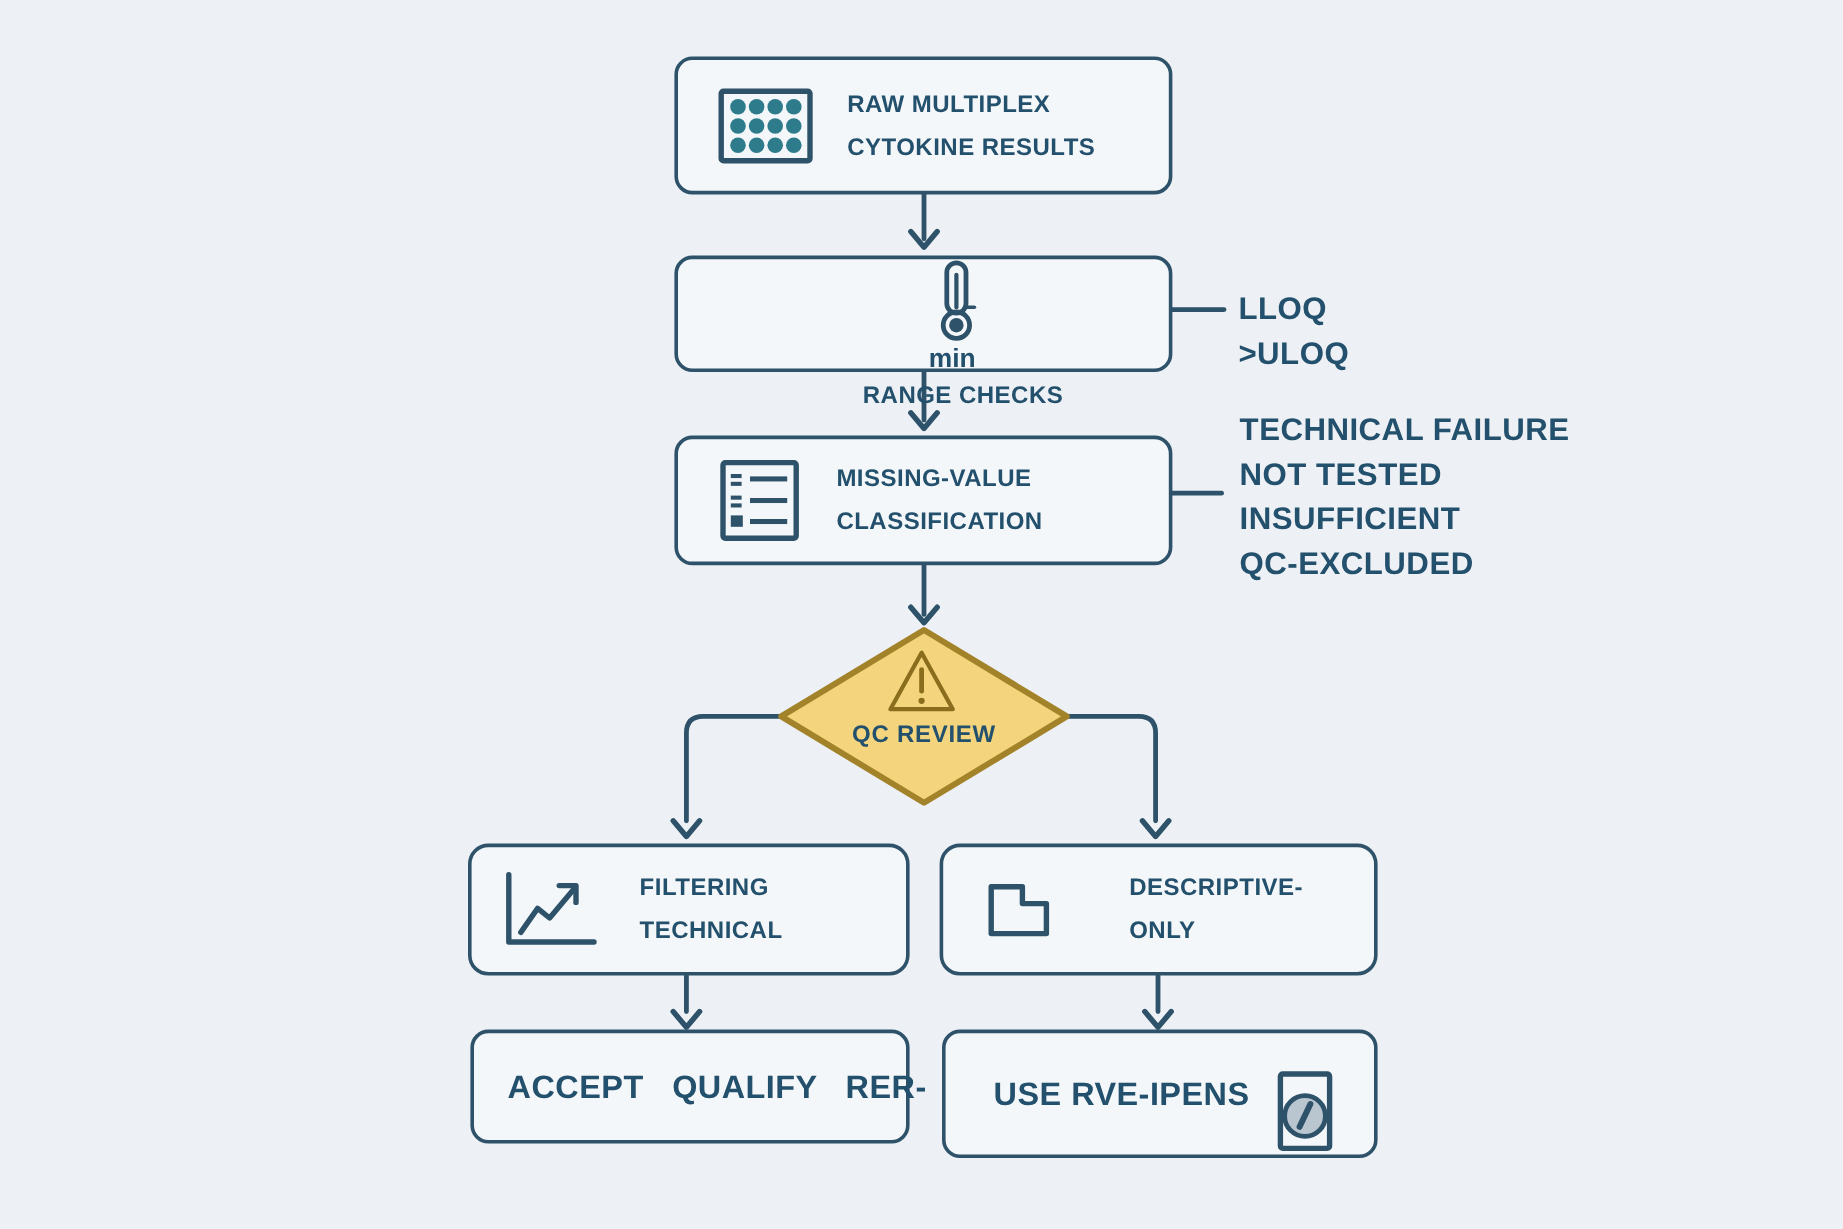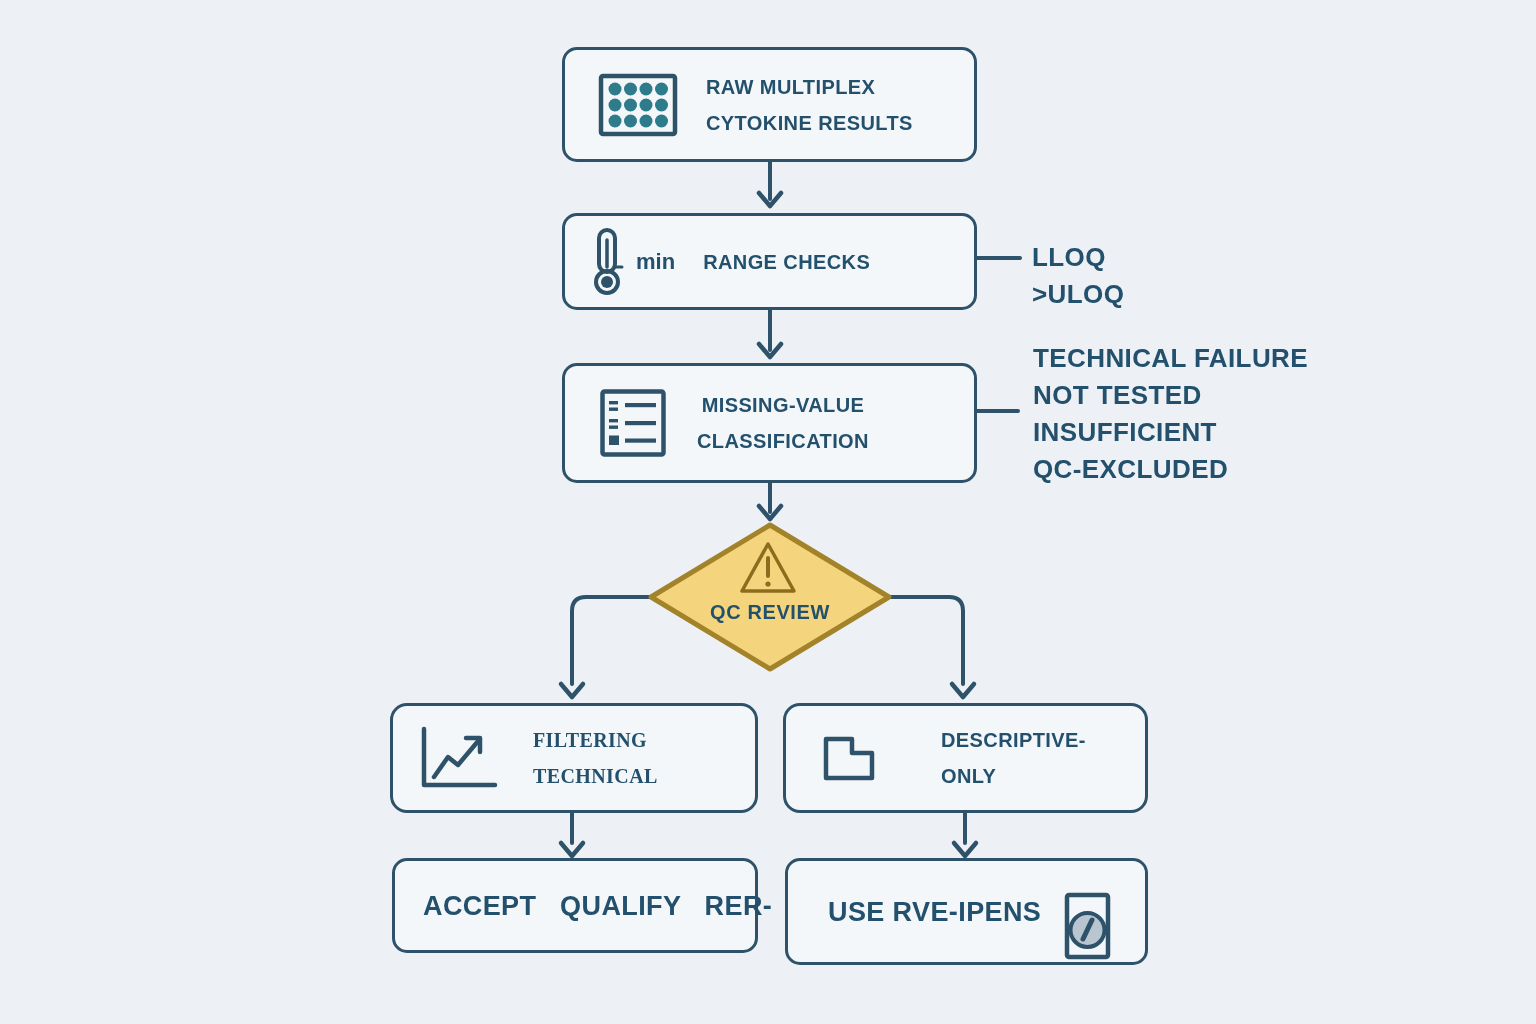--- a/index.html
+++ b/index.html
@@ -109,42 +109,42 @@
             <circle cx="63.5" cy="48" r="6.5"></circle>
         </g>
       </svg>
     </span>
     <div class="label" style="margin-left:28px;">
       <div>RAW MULTIPLEX</div>
       <div>CYTOKINE RESULTS</div>
     </div>
   </div>
 
-  <div class="node" style="left:562px;top:213px;width:415px;height:97px;padding-left:25px;">
+  <div class="node" style="left:562px;top:213px;width:415px;height:97px;padding-left:56px;flex-direction:column;">
     <span class="icon-wrap">
       <svg width="36" height="70" viewBox="0 0 36 70">
         <rect class="icon-stroke" x="9" y="3" width="16" height="42" rx="8" stroke-width="4"></rect>
         <path class="icon-stroke" d="M17 13 V40" stroke-width="3.5"></path>
         <path class="icon-stroke" d="M26 40 H32" stroke-width="3"></path>
         <circle class="icon-stroke" cx="17" cy="55" r="11" stroke-width="4"></circle>
         <circle class="icon-fill" cx="17" cy="55" r="6"></circle>
       </svg>
     </span>
     <span class="min-caption">min</span>
     <div class="label" style="margin-left:10px;">
       <div>RANGE CHECKS</div>
     </div>
   </div>
 
   <div class="annotation" style="left:1032px;top:239px;">
     <div>LLOQ</div>
     <div>&gt;ULOQ</div>
   </div>
 
-  <div class="node" style="left:562px;top:363px;width:415px;height:120px;padding-left:35px;text-align:center;">
+  <div class="node" style="left:562px;top:363px;width:415px;height:108px;padding-left:35px;">
     <span class="icon-wrap">
       <svg width="66" height="68" viewBox="0 0 66 68">
         <rect class="icon-stroke" x="2.5" y="2.5" width="61" height="63" rx="2" stroke-width="4.5"></rect>
         <g class="icon-fill">
           <rect x="9" y="12" width="9" height="3.4"></rect>
             <rect x="9" y="18.5" width="9" height="3.4"></rect>
           <rect x="25" y="14" width="31" height="4.2"></rect>
           <rect x="9" y="30" width="9" height="3.4"></rect>
             <rect x="9" y="36.5" width="9" height="3.4"></rect>
           <rect x="25" y="32" width="31" height="4.2"></rect>
@@ -159,21 +159,21 @@
     </div>
   </div>
 
   <div class="annotation" style="left:1033px;top:340px;">
     <div>TECHNICAL FAILURE</div>
     <div>NOT TESTED</div>
     <div>INSUFFICIENT</div>
     <div>QC-EXCLUDED</div>
   </div>
 
-  <div class="node" style="left:390px;top:703px;width:368px;height:110px;padding-left:26px;border-radius:17px;font-family:Liberation Serif, serif;">
+  <div class="node" style="left:390px;top:703px;width:368px;height:110px;padding-left:26px;border-radius:17px;">
     <span class="icon-wrap">
       <svg width="80" height="66" viewBox="0 0 80 66">
         <path class="icon-stroke" d="M5 4 V60 H76" stroke-width="4.5"></path>
         <polyline class="icon-stroke" points="15,52 29,32 39,40 60,15" stroke-width="4.5"></polyline>
         <path class="icon-stroke" d="M47 13 H61 V27" stroke-width="4.5"></path>
       </svg>
     </span>
     <div class="label" style="margin-left:34px;">
       <div>FILTERING</div>
       <div>TECHNICAL</div>

